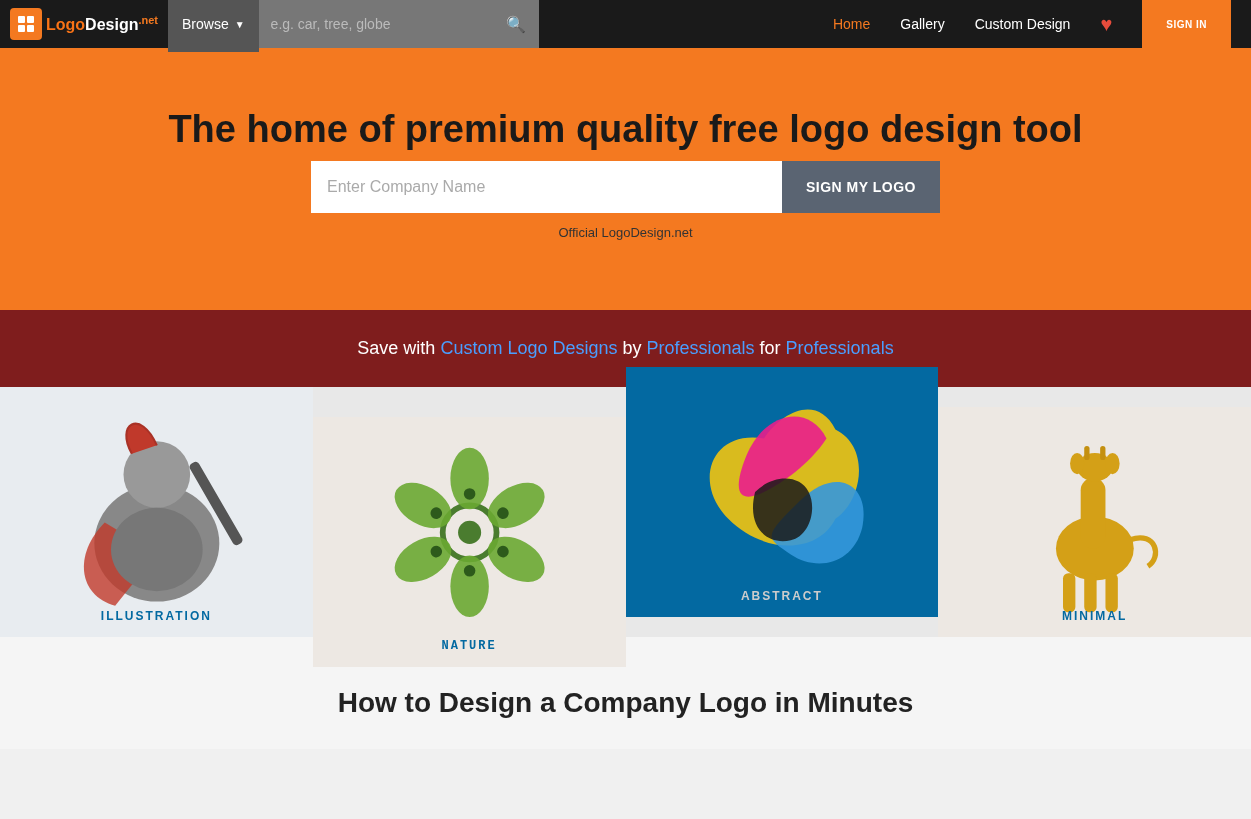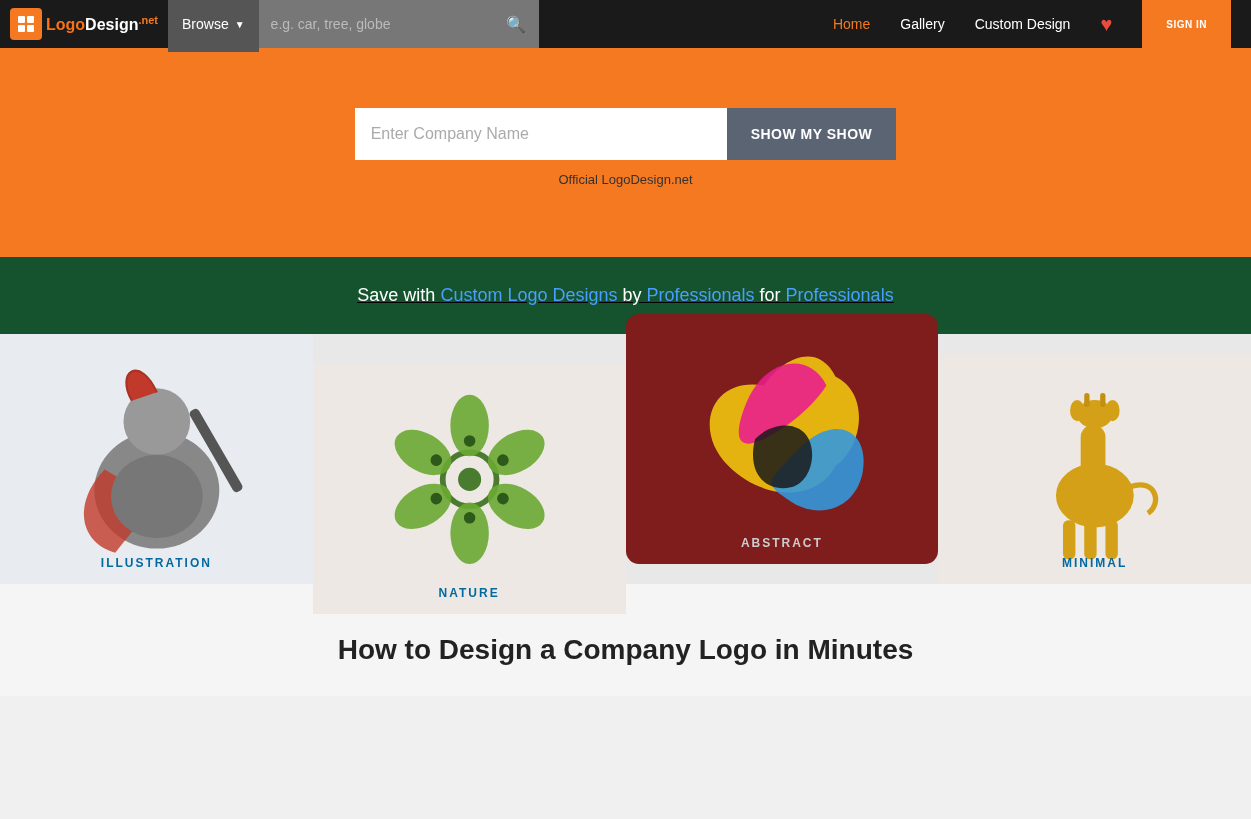--- a/index.html
+++ b/index.html
@@ -118,21 +118,21 @@
       font-size: 26px;
       color: #1a1a1a;
       margin-bottom: 30px;
     }
     .hero-form {
       display: flex;
       justify-content: center;
       margin-bottom: 12px;
     }
     .hero-input {
-      width: 372px;
+      width: 471px;
       height: 52px;
       border: none;
       outline: none;
       padding: 0 16px;
       font-size: 16px;
       color: #aaa;
       background: white;
     }
     .hero-input::placeholder { color: #aaa; }
     .show-logo-btn {
@@ -146,27 +146,26 @@
       cursor: pointer;
       letter-spacing: 0.5px;
     }
     .hero-caption {
       color: #333;
       font-size: 13px;
     }
 
     
     .custom-banner {
-      background: #14532d;
+      background: #7f1d1d;
       display: flex;
       align-items: center;
       justify-content: center;
       gap: 40px;
       padding: 28px 40px;
-      text-decoration: underline;
     }
     .custom-banner-text {
       color: white;
       font-size: 18px;
     }
     .custom-banner-text span { color: #4a9eff; }
     .get-custom-btn {
       background: #f47920;
       color: white;
       border: none;
@@ -188,21 +187,21 @@
     .gallery-item {
       flex: 1;
       display: flex;
       flex-direction: column;
       align-items: center;
       justify-content: center;
       position: relative;
       overflow: hidden;
     }
     .gallery-item:nth-child(1) { background: #e8ecf0; }
-    .gallery-item:nth-child(2) { background: #ede8e3; margin-top: 30px; margin-bottom: -30px; }
+    .gallery-item:nth-child(2) { background: #ede8e3; margin-top: 30px; margin-bottom: -30px; font-family: Liberation Mono, monospace; }
     .gallery-item:nth-child(3) { background: #1e4a6b; margin-top: -20px; margin-bottom: 20px; }
     .gallery-item:nth-child(4) { background: #ede8e3; margin-top: 20px; }
     .gallery-label {
       position: absolute;
       bottom: 14px;
       font-size: 12px;
       font-weight: bold;
       letter-spacing: 2px;
       color: #0369a1;
     }
@@ -254,23 +253,24 @@
   <div class="nav-links">
     <a class="nav-link active">Home</a>
     <a class="nav-link">Gallery</a>
     <a class="nav-link">Custom Design</a>
     <span class="heart-icon">♥</span>
     <button class="signin-btn">SIGN IN</button>
   </div>
 </nav>
 
 <section class="hero">
+  <h1 class="hero-title">The home of premium quality free logo design tool</h1>
   <div class="hero-form">
     <input class="hero-input" type="text" placeholder="Enter Company Name" style="">
-    <button class="show-logo-btn">SHOW MY SHOW</button>
+    <button class="show-logo-btn">SIGN MY LOGO</button>
   </div>
   <p class="hero-caption">Official LogoDesign.net</p>
 </section>
 
 <div class="custom-banner">
   <p class="custom-banner-text">
     Save with <span>Custom Logo Designs</span> by <span>Professionals</span> for <span>Professionals</span>
   </p>
 </div>
 
@@ -312,21 +312,21 @@
         <circle cx="0" cy="-20" r="3" fill="#2d5a1b" transform="rotate(60)"></circle>
         <circle cx="0" cy="-20" r="3" fill="#2d5a1b" transform="rotate(120)"></circle>
         <circle cx="0" cy="-20" r="3" fill="#2d5a1b" transform="rotate(180)"></circle>
         <circle cx="0" cy="-20" r="3" fill="#2d5a1b" transform="rotate(240)"></circle>
         <circle cx="0" cy="-20" r="3" fill="#2d5a1b" transform="rotate(300)"></circle>
       </g>
     </svg>
     <span class="gallery-label">NATURE</span>
   </div>
 
-  <div class="gallery-item" style="background:#7f1d1d; margin-top:-20px; flex:1;border-radius:13px;">
+  <div class="gallery-item" style="background:#0369a1; margin-top:-20px; flex:1;">
     <svg viewBox="0 0 160 140">
 
       <g transform="translate(80,65)">
 
         <path d="M-30,20 C-50,0 -40,-30 -10,-25 C0,-40 20,-50 30,-30 C50,-20 45,10 30,20 C20,40 -10,40 -30,20 Z" fill="#f1c40f" opacity="0.9"></path>
 
         <path d="M10,10 C30,-10 50,0 45,25 C40,45 20,50 5,40 C-10,30 -10,30 10,10 Z" fill="#3498db" opacity="0.9"></path>
 
         <path d="M-20,-15 C-10,-40 15,-45 25,-25 C15,-10 0,0 -10,5 C-20,10 -30,10 -20,-15 Z" fill="#e91e8c" opacity="0.9"></path>
 

